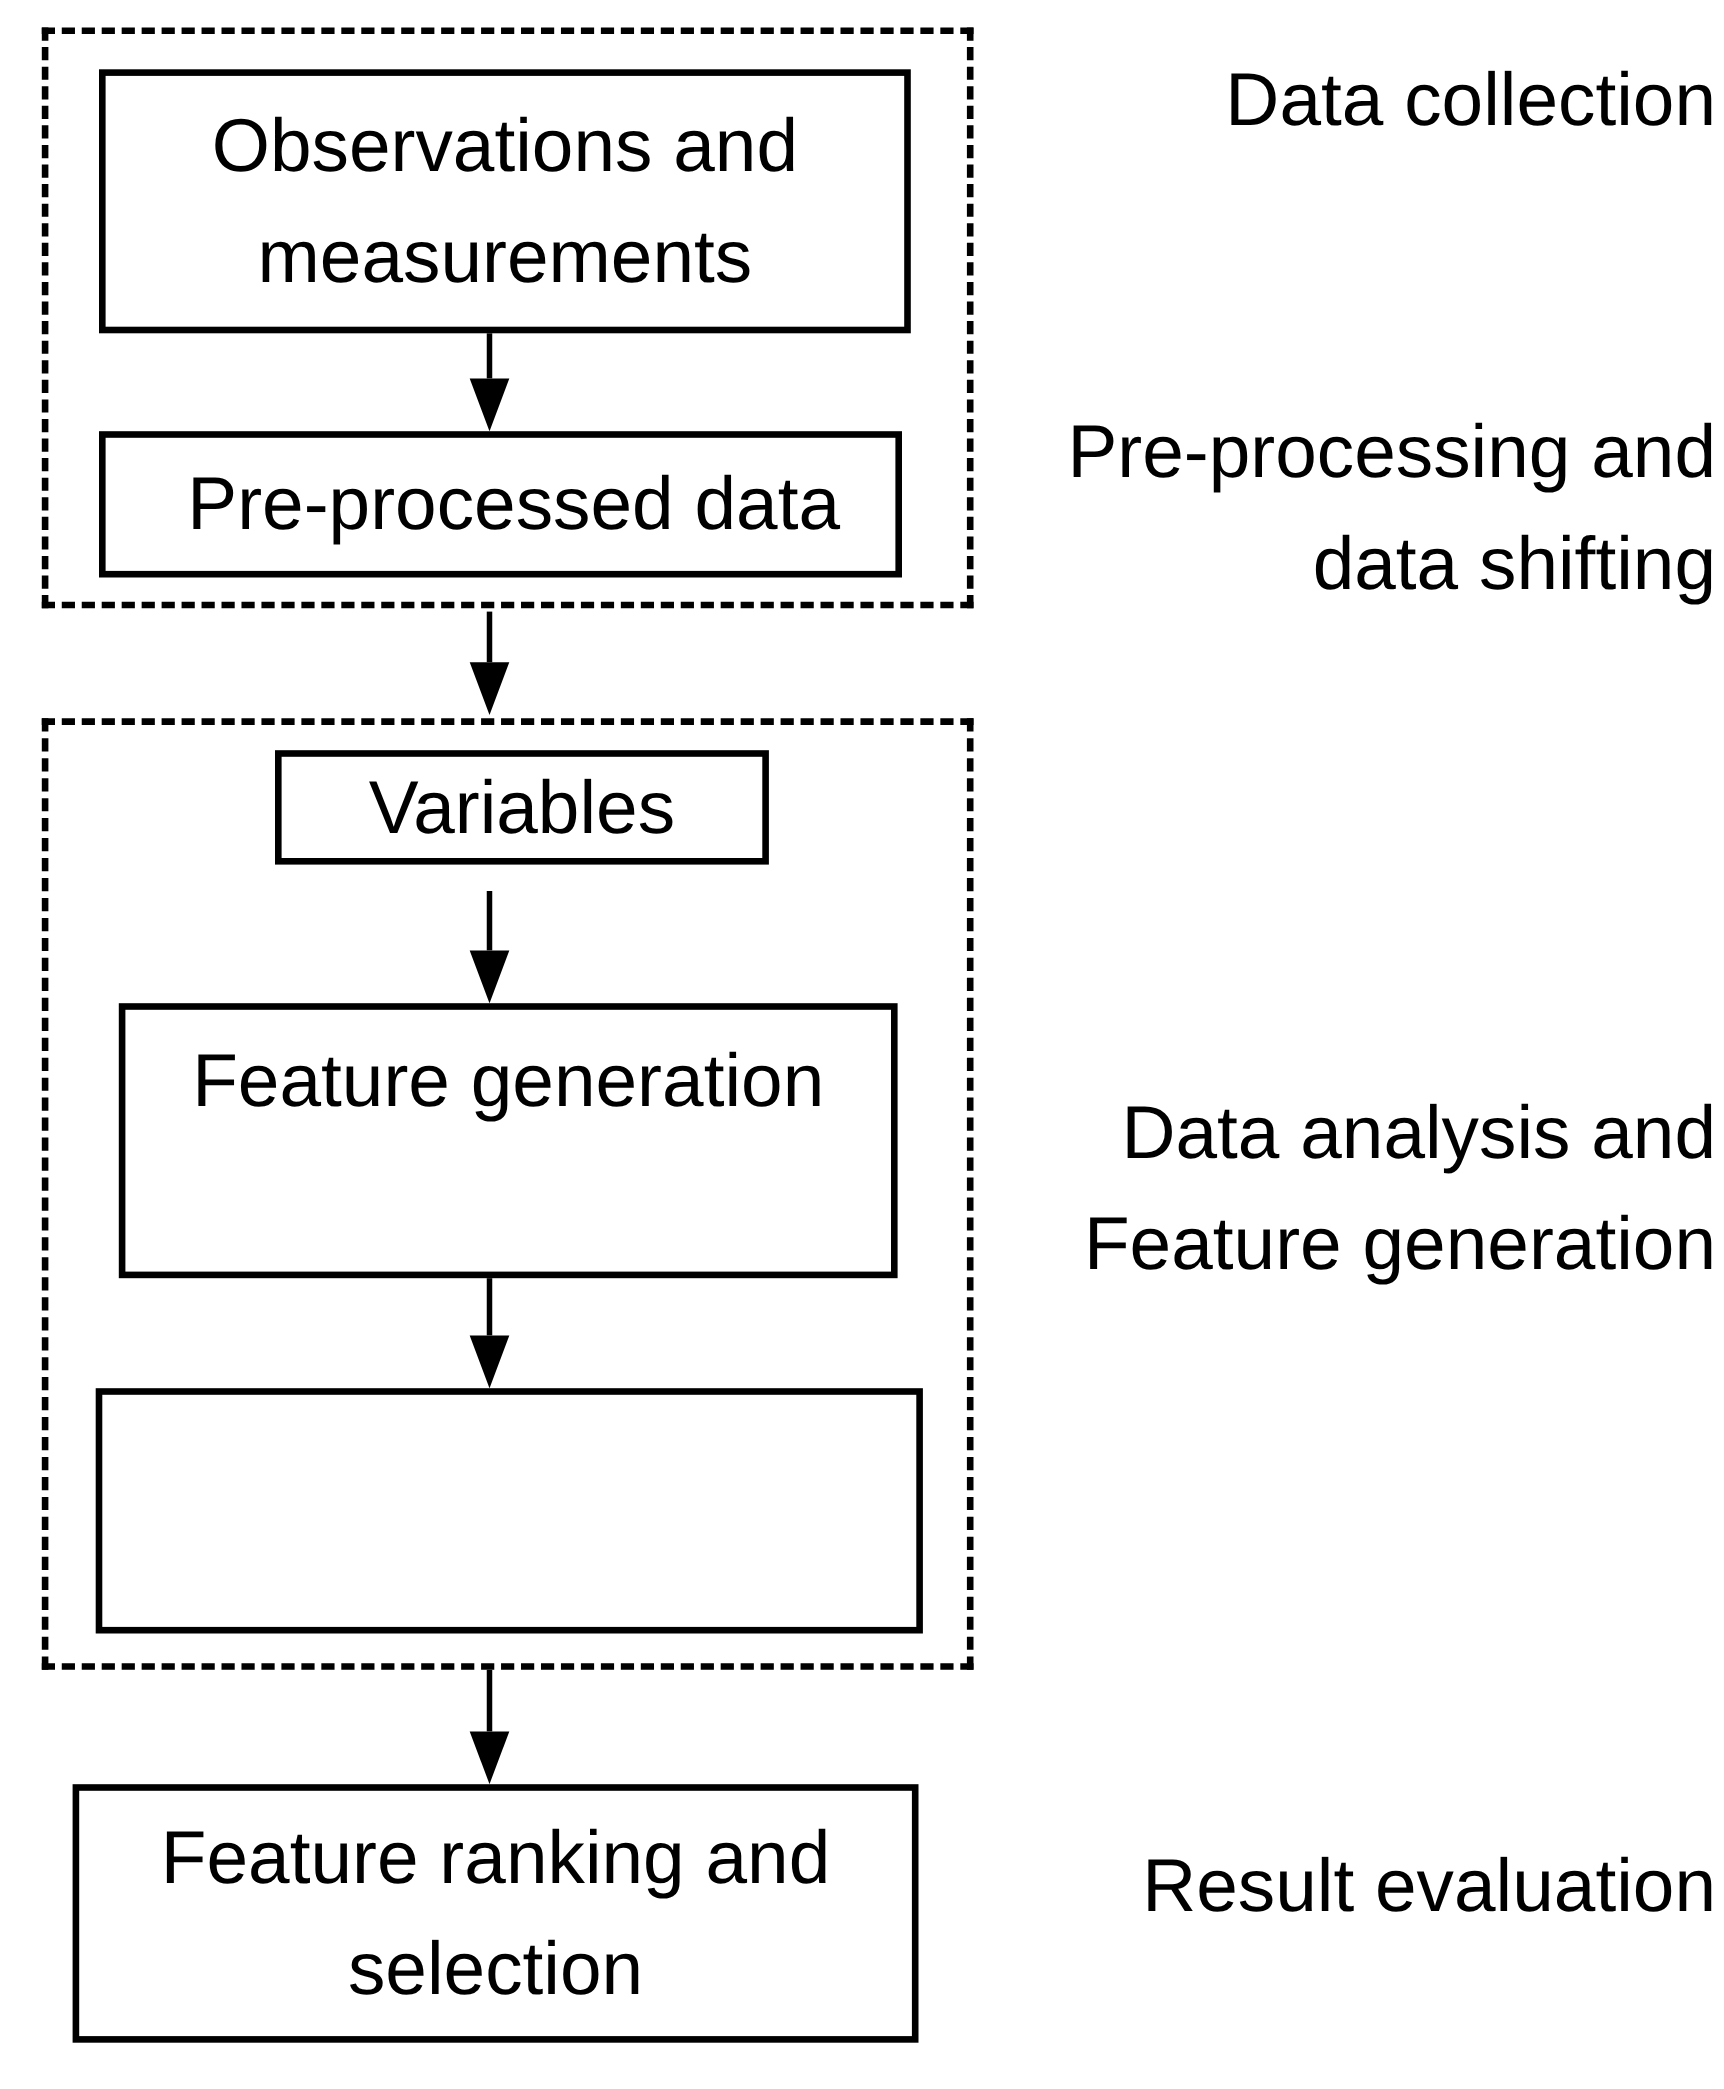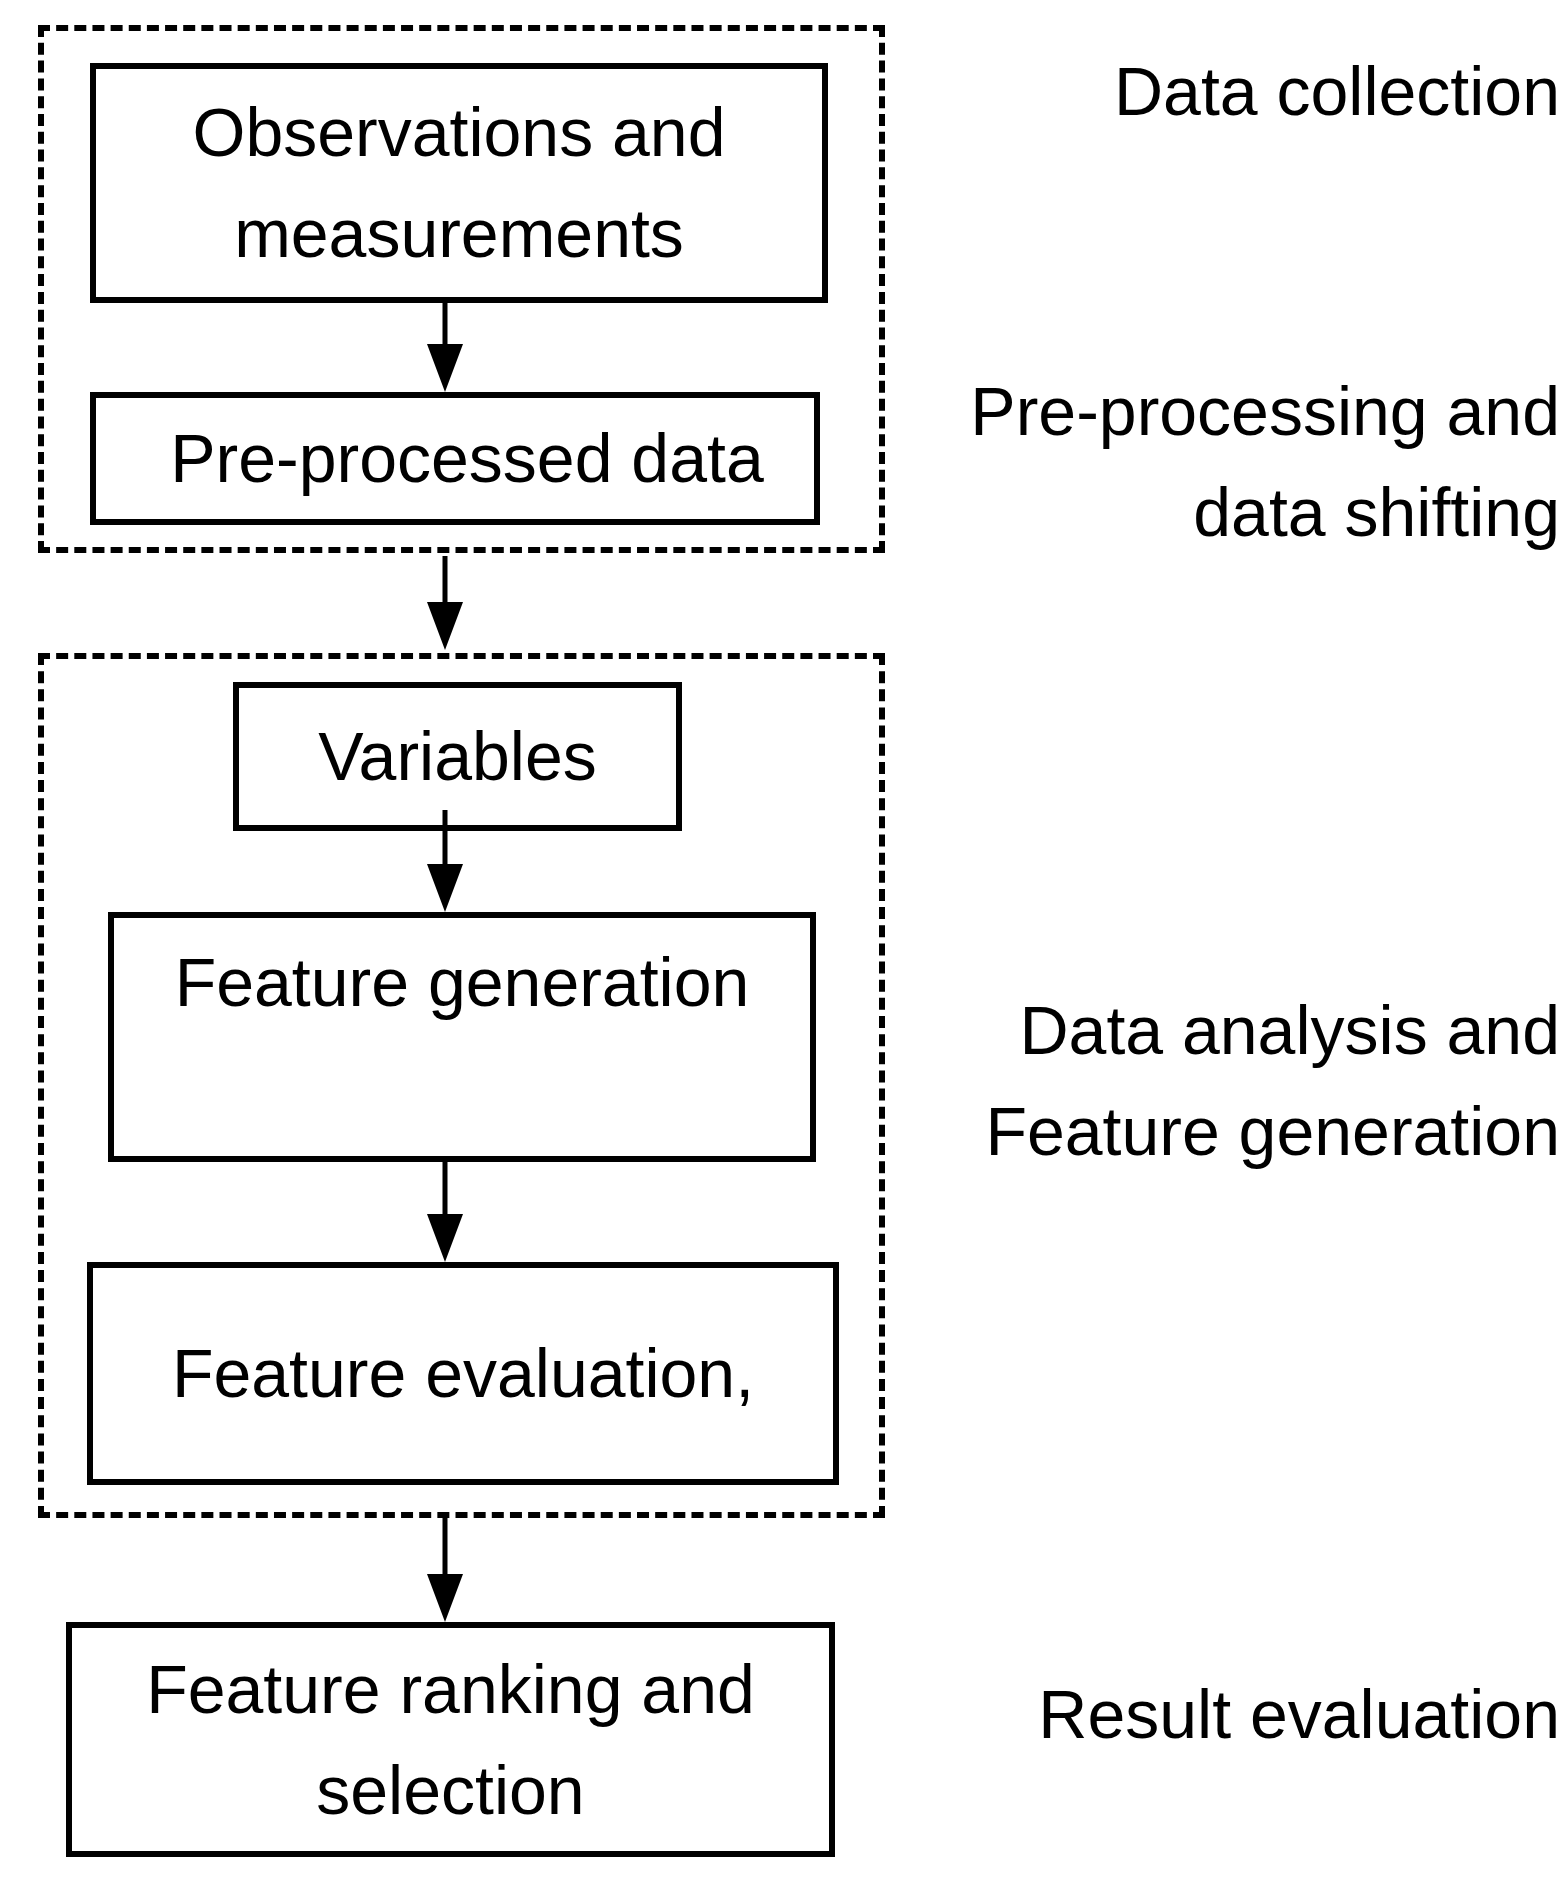--- a/index.html
+++ b/index.html
@@ -92,40 +92,39 @@
 
   <div class="node" style="left:90px; top:392px; width:730px; height:133px;padding-left:24px;">
     <div>Pre-processed data</div>
   </div>
 
   <div class="arrow" style="left:425px; top:556px; height:94px;">
     <div class="shaft" style="height:46px;"></div>
     <div class="head"></div>
   </div>
 
-  <div class="node" style="left:233px; top:682px; width:449px; height:149px;">
+  <div class="node" style="left:250px; top:682px; width:449px; height:104px;">
     <div>Variables</div>
   </div>
 
   <div class="arrow" style="left:425px; top:810px; height:102px;">
     <div class="shaft" style="height:54px;"></div>
     <div class="head"></div>
   </div>
 
   <div class="node top-align" style="left:108px; top:912px; width:708px; height:250px;">
     <div>Feature generation</div>
   </div>
 
   <div class="arrow" style="left:425px; top:1162px; height:100px;">
     <div class="shaft" style="height:52px;"></div>
     <div class="head"></div>
   </div>
 
   <div class="node" style="left:87px; top:1262px; width:752px; height:223px;">
-    <div>Feature evaluation,</div>
   </div>
 
   <div class="arrow" style="left:425px; top:1518px; height:104px;">
     <div class="shaft" style="height:56px;"></div>
     <div class="head"></div>
   </div>
 
   <div class="node" style="left:66px; top:1622px; width:769px; height:235px;">
     <div>Feature ranking and</div>
     <div>selection</div>

